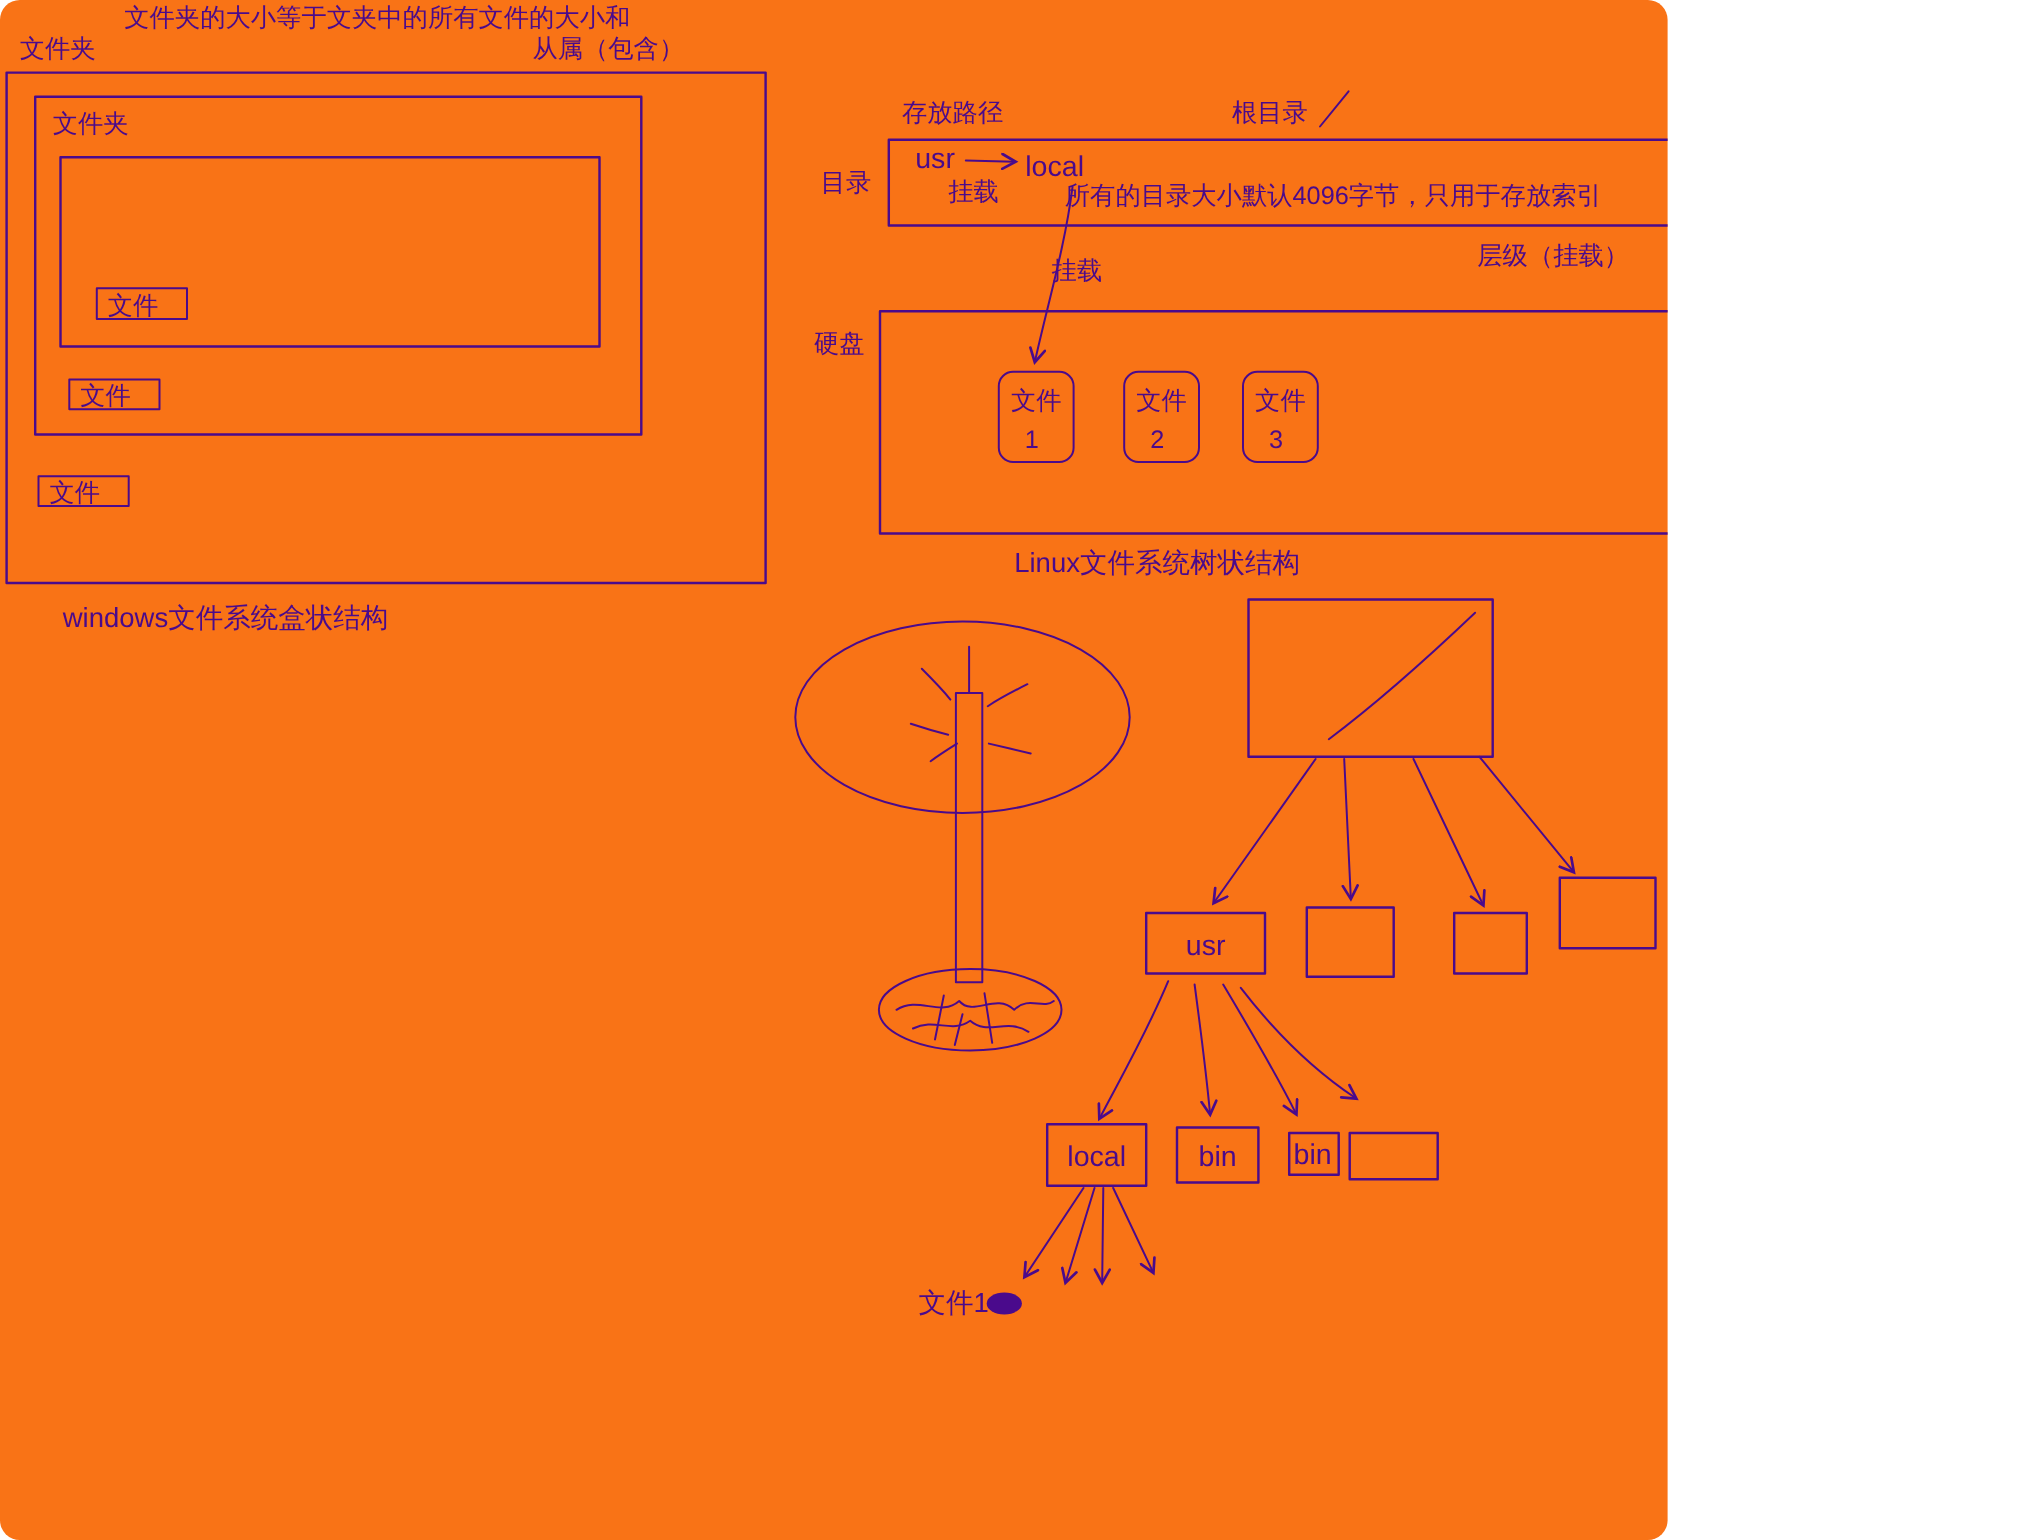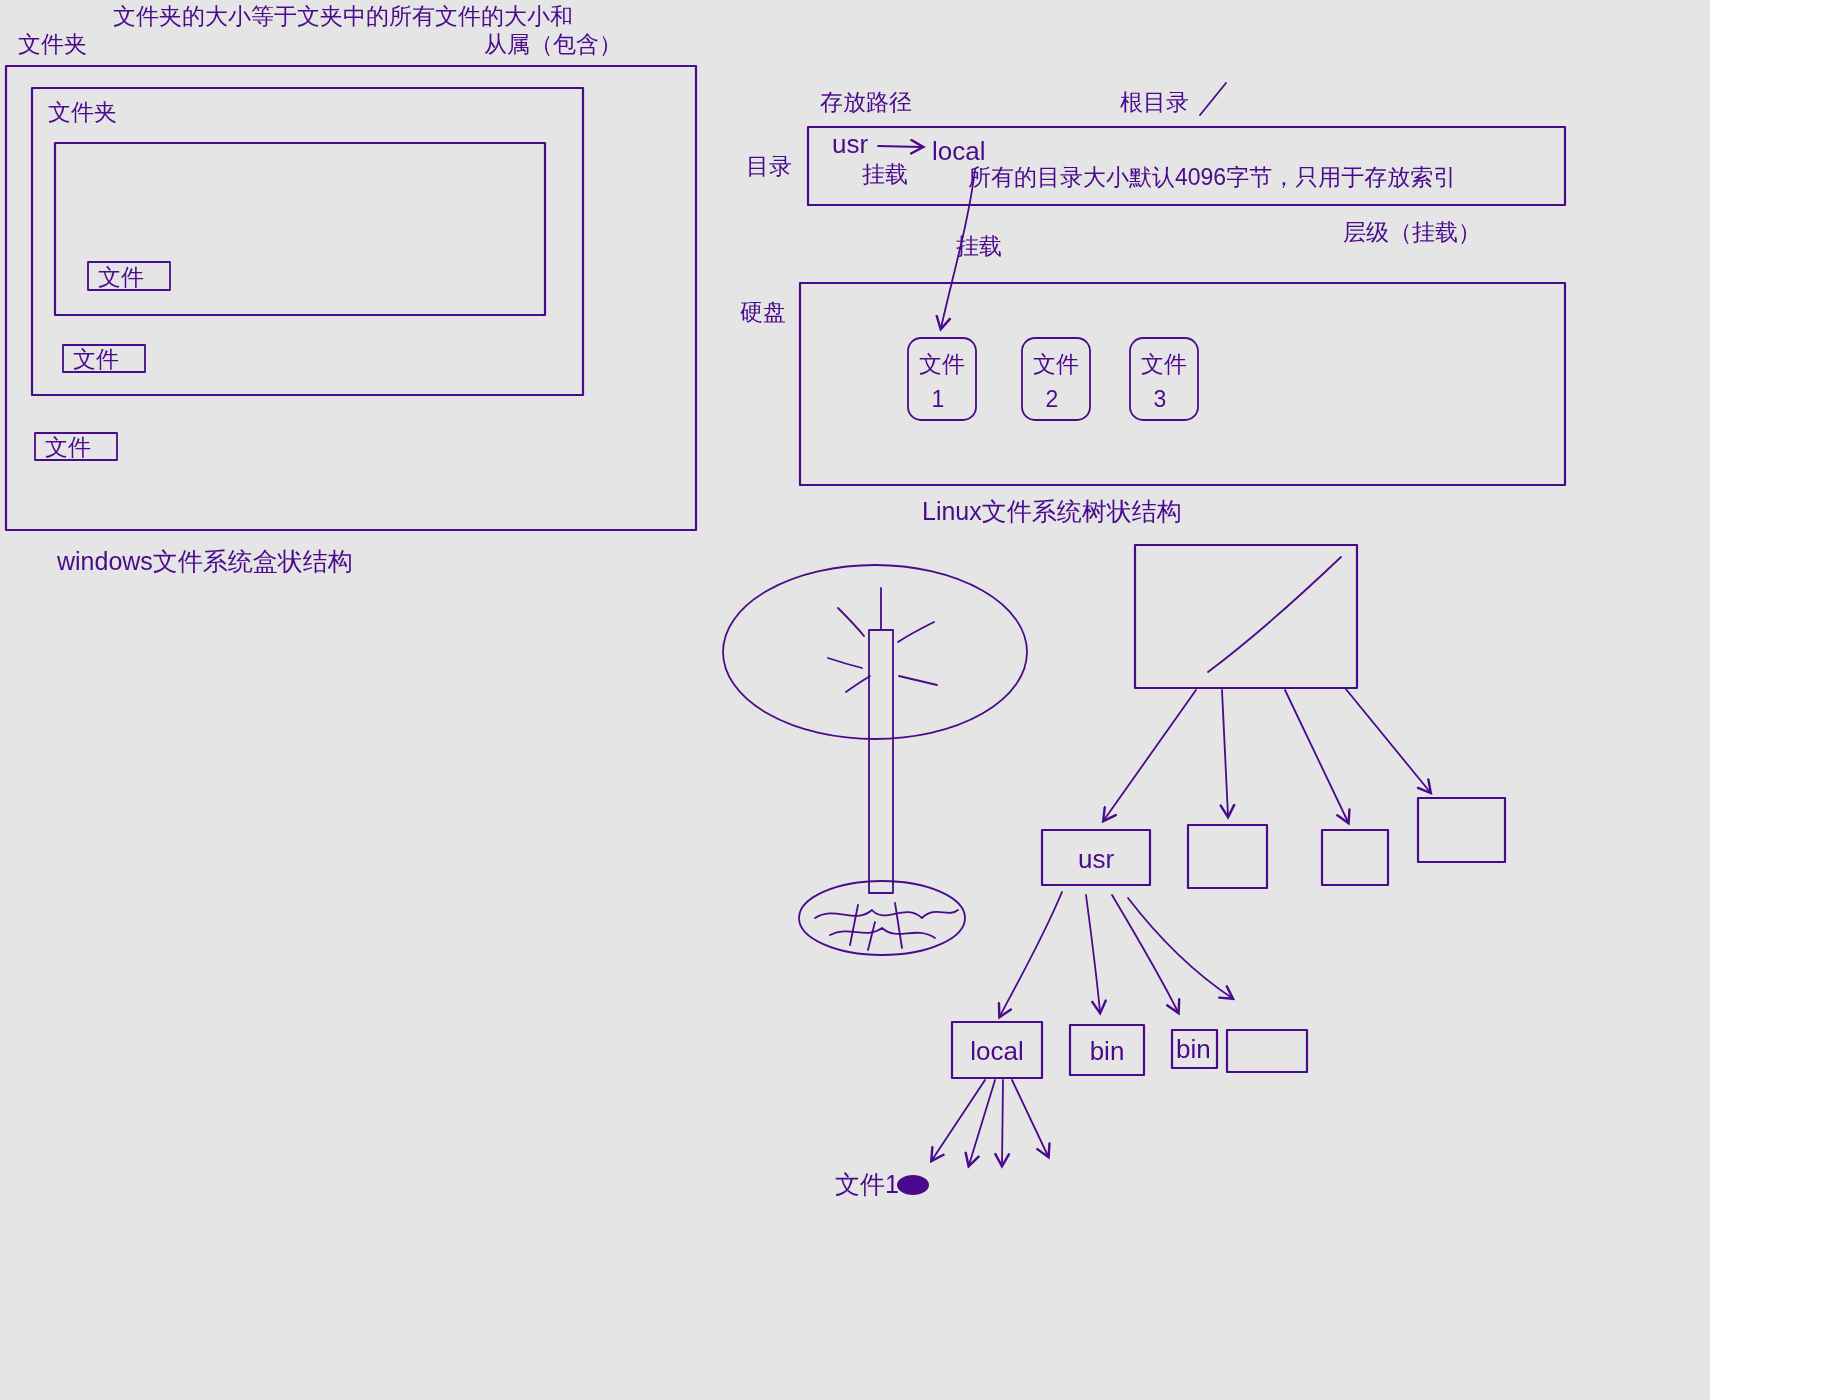--- a/index.html
+++ b/index.html
@@ -1,17 +1,17 @@
 <!DOCTYPE html>
 <html style="--ink: #4a0a8c;"><head>
 <meta charset="utf-8">
 <style>
   :root{ --ink:#4a0a8c; }
   html,body{margin:0;padding:0;background:#ffffff;}
-  .canvas{width:1710px;height:1400px;position:relative;background:#e5e5e5;overflow:hidden;}
+  .canvas{width:1516px;height:1400px;position:relative;background:#f97316;overflow:hidden;border-radius:18px;}
   svg{display:block;}
   .stroke{fill:none;stroke:var(--ink);stroke-width:2.2;stroke-linecap:round;stroke-linejoin:round;}
   .thin{stroke-width:1.8;}
   .label{fill:var(--ink);stroke:none;font-family:"Liberation Sans","DejaVu Sans",sans-serif;font-size:23px;}
   .label-lg{font-size:25px;}
   .latin{font-size:26px;}
   .fill-ink{fill:var(--ink);stroke:none;}
 </style>
 </head>
 <body>

